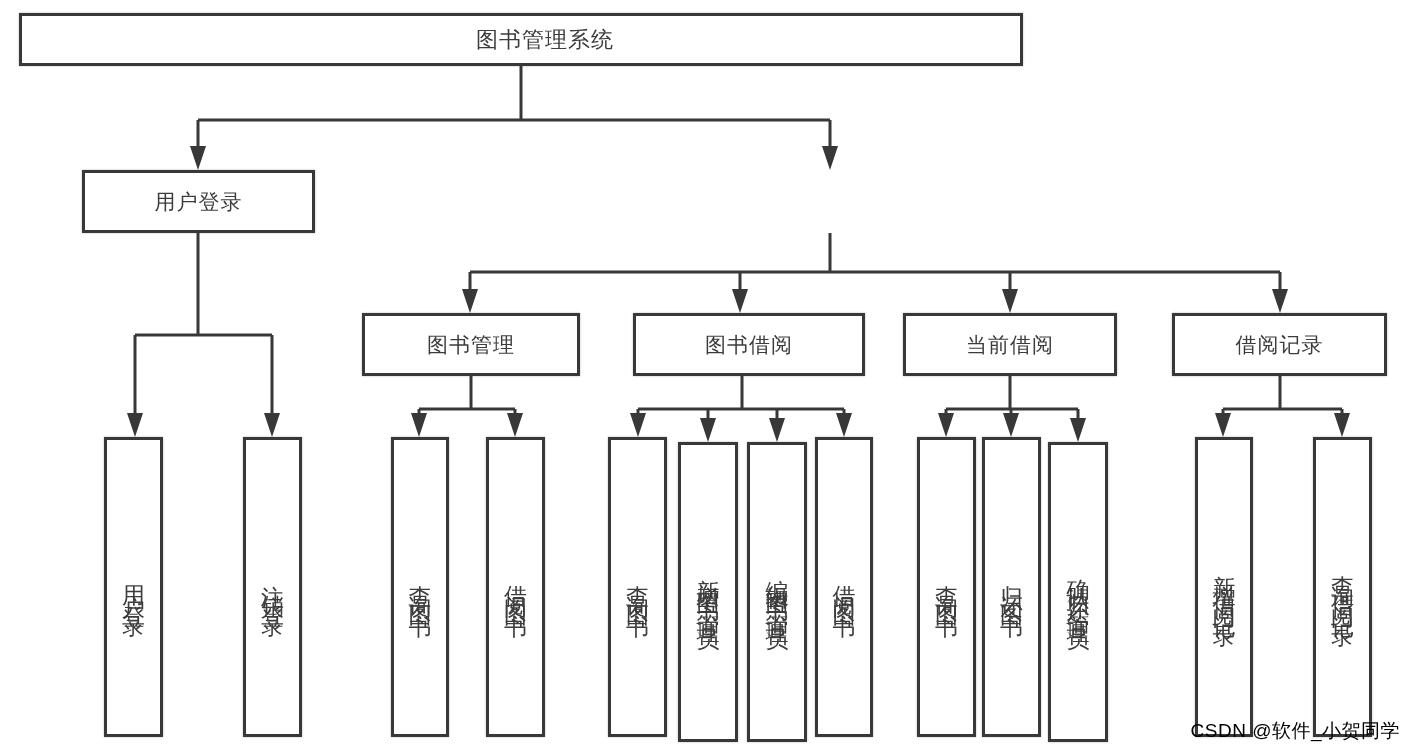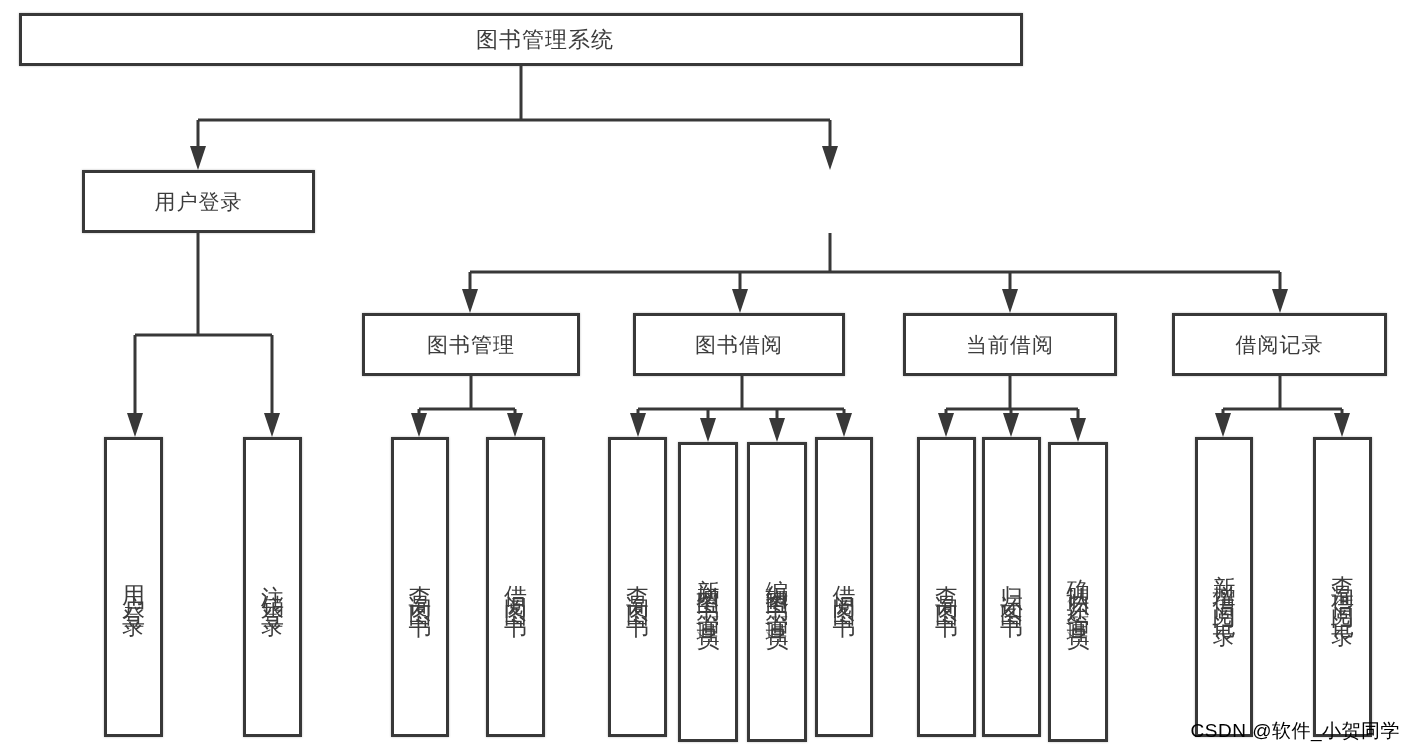--- a/index.html
+++ b/index.html
@@ -48,21 +48,21 @@
     <span>图书管理系统</span>
   </div>
 
   <div class="node h" style="left:82px;top:170px;width:233px;height:63px">
     <span>用户登录</span>
   </div>
 
   <div class="node h" style="left:362px;top:313px;width:218px;height:63px">
     <span>图书管理</span>
   </div>
-  <div class="node h" style="left:633px;top:313px;width:212px;height:63px">
+  <div class="node h" style="left:633px;top:313px;width:232px;height:63px">
     <span>图书借阅</span>
   </div>
   <div class="node h" style="left:1172px;top:313px;width:215px;height:63px">
     <span>借阅记录</span>
   </div>
   <div class="node h" style="left:903px;top:313px;width:214px;height:63px">
     <span>当前借阅</span>
   </div>
 
   <div class="node v" style="left:104px;top:437px;width:59px;height:300px">

